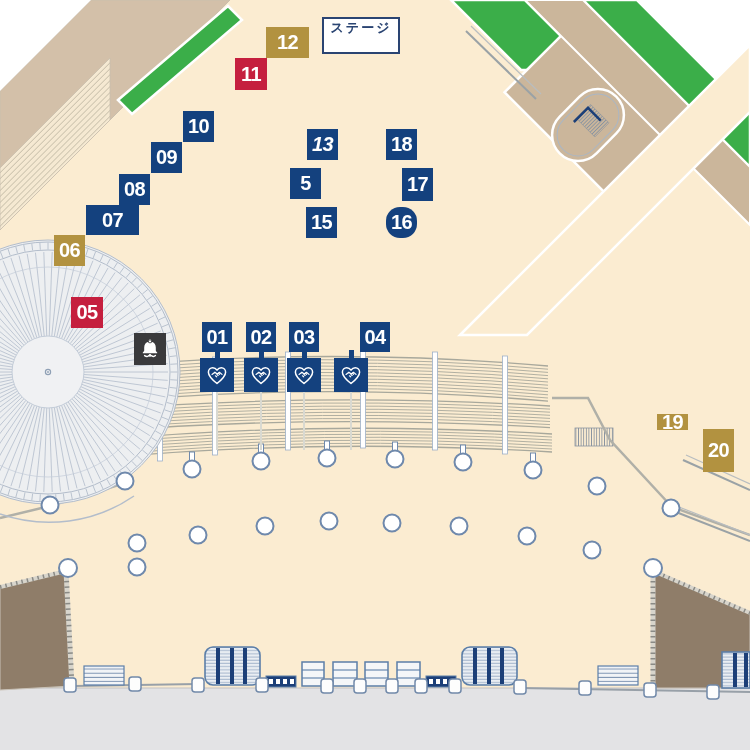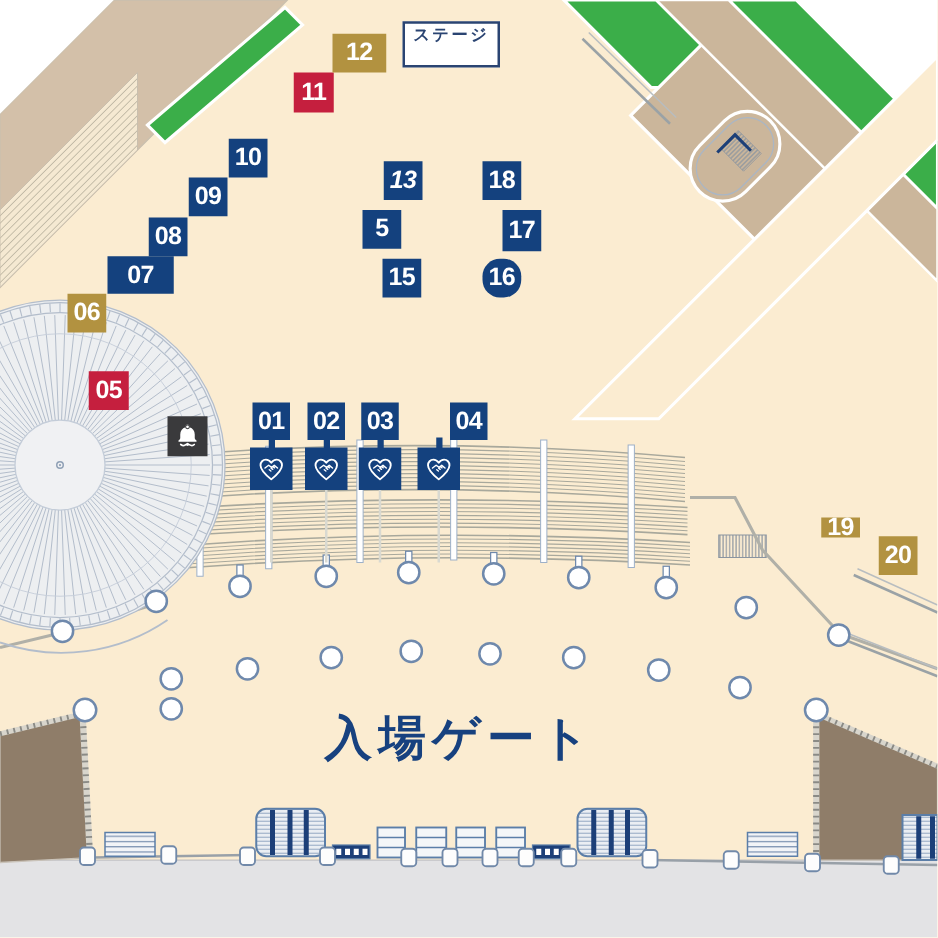--- a/index.html
+++ b/index.html
@@ -461,21 +461,20 @@
           <rect x="644" y="683" width="12" height="14" rx="3"></rect>
       <rect x="707" y="685" width="12" height="14" rx="3"></rect>
     </g>
   </g>
 </svg>
 
 <div id="stage-box" style="left: 322px; top: 17px; width: 78px; height: 37px;">
   <span>ステージ</span>
 </div>
 
-<div id="entrance-label" style="left: 368px; top: 591px;">入場ゲート</div>
 
 <div id="markers-layer">
       <div class="booth-pole" style="left: 216px; top: 392px; height: 58px;"></div>
       <div class="booth-stem" style="left: 214.5px; top: 350px; width: 5px; height: 12px; background: rgb(20, 65, 126);"></div>
       <div class="booth-icon" style="left: 200px; top: 358px; width: 34px; height: 34px; background: rgb(20, 65, 126);">
         <svg width="24" height="24" viewBox="0 0 24 24" fill="none" stroke="#fff" stroke-width="1.5" stroke-linecap="round" stroke-linejoin="round">
           <path d="M12 20.5C5.6 15.4 3.4 12.4 3.4 9.2c0-2.5 1.9-4.5 4.3-4.5 1.7 0 3.3 1 4.3 2.5 1-1.5 2.6-2.5 4.3-2.5 2.4 0 4.3 2 4.3 4.5 0 3.2-2.2 6.2-8.6 11.3z"></path>
           <path stroke-width="1.2" d="M7 11.4 L9.9 9.2 L12.3 10.9 L14.4 9.3 L17 11.4"></path>
           <path stroke-width="1.1" d="M10.4 12.8 l1.3 1 M11.9 11.5 l1.3 1 M13.4 10.4 l1.2 0.9"></path>
         </svg>
@@ -557,21 +556,21 @@
       </div>
       <div class="booth" style="left: 402px; top: 168px; width: 31px; height: 33px; background: rgb(20, 65, 126);">
         <span>17</span>
       </div>
       <div class="booth" style="left: 386px; top: 129px; width: 31px; height: 31px; background: rgb(20, 65, 126);">
         <span>18</span>
       </div>
       <div class="booth" style="left: 657px; top: 414px; width: 31px; height: 16px; background: rgb(178, 146, 64);">
         <span>19</span>
       </div>
-      <div class="booth" style="left: 703px; top: 429px; width: 31px; height: 31px; background: rgb(178, 146, 64);">
+      <div class="booth" style="left: 703px; top: 429px; width: 31px; height: 43px; background: rgb(178, 146, 64);">
         <span>20</span>
       </div>
       <div class="booth" style="left: 134px; top: 333px; width: 32px; height: 32px; background: rgb(58, 58, 60);">
         <svg width="24" height="24" viewBox="0 0 24 24">
           <path fill="#fff" d="M12 2.6c.9 0 1.6.7 1.6 1.6v.6c2.7.7 4.2 3 4.2 5.8v2.7c0 .9.8 1.6 1.4 2.1v.9H4.8v-.9c.6-.5 1.4-1.2 1.4-2.1v-2.7c0-2.8 1.5-5.1 4.2-5.8v-.6c0-.9.7-1.6 1.6-1.6z"></path>
           <circle cx="12" cy="4.4" r="1.9" fill="#3A3A3C"></circle>
           <circle cx="12" cy="4.4" r="1.1" fill="#fff"></circle>
           <path fill="none" stroke="#fff" stroke-width="1.4" stroke-linecap="round" d="M6.6 18.6q2.4 1.6 4 .1 M13.4 18.7q2.4 1.5 4-.1"></path>
           <circle cx="12" cy="18.4" r="1.3" fill="#fff"></circle>
         </svg>

